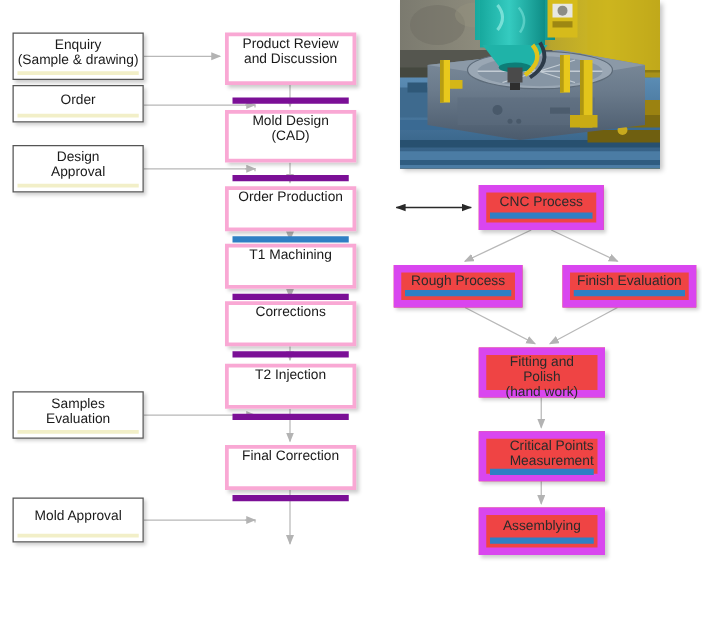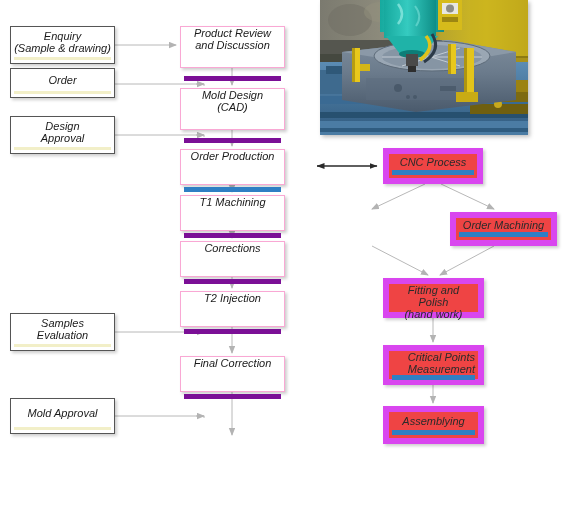--- a/index.html
+++ b/index.html
@@ -3,21 +3,21 @@
 <meta charset="utf-8">
 <style>
   html,body{margin:0;padding:0;}
   body{
     width:562px;height:509px;
     background:#ffffff;
     font-family:"Liberation Sans","DejaVu Sans",sans-serif;
     overflow:hidden;
     position:relative;
   }
-  #stage{position:absolute;left:0;top:0;width:562px;height:509px;font-style:italic;}
+  #stage{position:absolute;left:0;top:0;width:562px;height:509px;}
 
   
   #wires{position:absolute;left:0;top:0;width:562px;height:509px;z-index:1;}
 
   
   .node{
     position:absolute;
     box-sizing:border-box;
     z-index:2;
     background:#ffffff;
@@ -45,21 +45,21 @@
     height:5px;
     width:calc(100% - 6px);
     margin:0 3px 3px 3px;
   }
 
   
   .n-left .bar{height:3px;}
   .n-left{border:1px solid #555;}
 
   
-  .n-center{border:1px solid #f9a8d4;gap:25px;}
+  .n-center{border:3px solid #f9a8d4;gap:25px;}
 
   
   .n-right{background:#ef4444;border:6px solid #d946ef;}
   .n-right .lbl{color:#2b2b2b;}
 
   
   #photo{
     position:absolute;
     z-index:3;
     overflow:hidden;
@@ -293,23 +293,27 @@
     <div class="lbl">Final Correction</div>
     <div class="bar" style="background:#7b0f96;"></div>
   </div>
 
 
   <div class="node n-right" style="left:383px;top:148px;width:100px;height:36px;">
     <div class="lbl">CNC Process</div>
     <div class="bar" style="background:#2f7fc4;"></div>
   </div>
 
+  <div class="node n-right" style="left:315px;top:212px;width:103px;height:34px;">
+    <div class="lbl">Rough Process</div>
+    <div class="bar" style="background:#2f7fc4;"></div>
+  </div>
 
   <div class="node n-right" style="left:450px;top:212px;width:107px;height:34px;">
-    <div class="lbl">Order Machining</div>
+    <div class="lbl">Finish Evaluation</div>
     <div class="bar" style="background:#2f7fc4;"></div>
   </div>
 
   <div class="node n-right" style="left:383px;top:278px;width:101px;height:40px;gap:40px;">
     <div class="lbl">Fitting and Polish
 (hand work)</div>
     <div class="bar" style="background:#2f7fc4;"></div>
   </div>
 
   <div class="node n-right" style="left:383px;top:345px;width:101px;height:40px;align-items:flex-end;">

